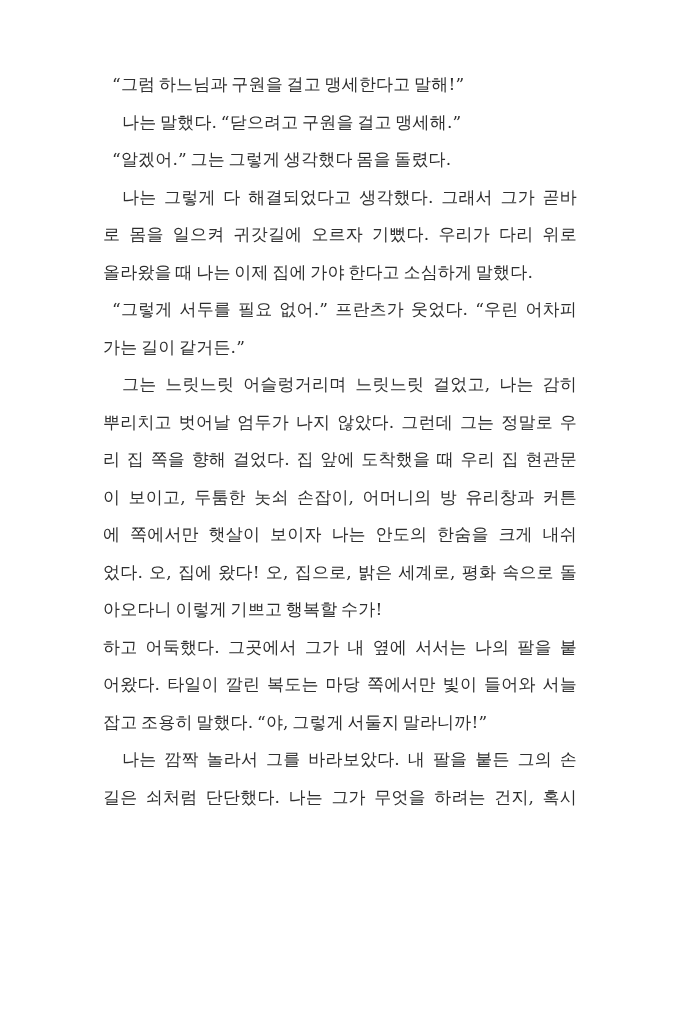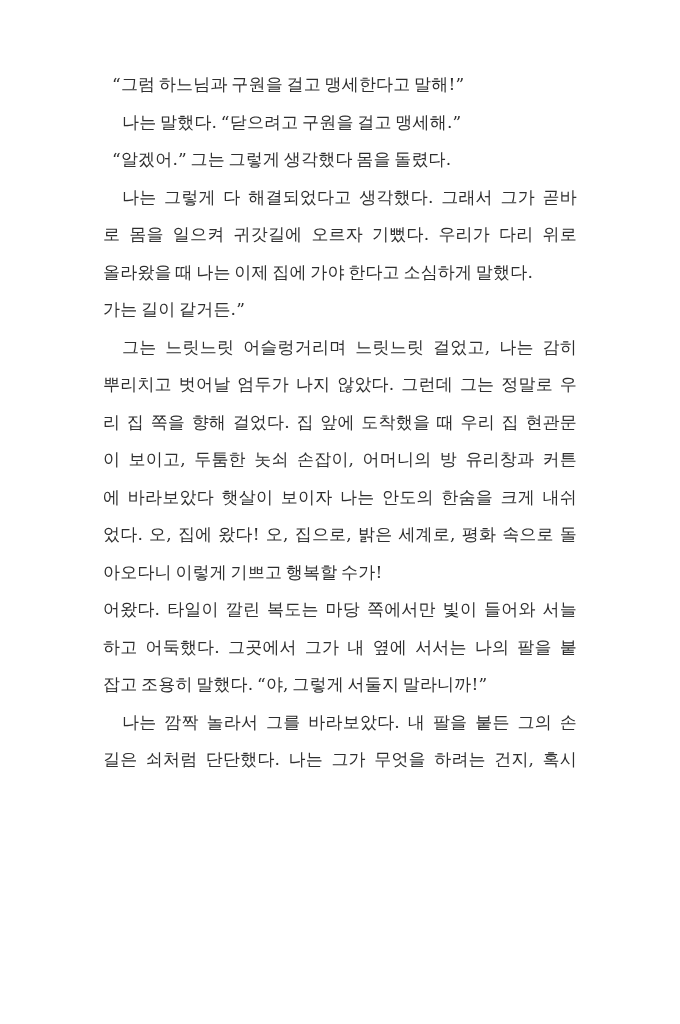--- a/index.html
+++ b/index.html
@@ -68,30 +68,31 @@
 
 <div class="page">
 
   <div class="text-block">
     <div class="line indent-q">“그럼 하느님과 구원을 걸고 맹세한다고 말해!”</div>
     <div class="line indent">나는 말했다. “닫으려고 구원을 걸고 맹세해.”</div>
     <div class="line indent-q">“알겠어.” 그는 그렇게 생각했다 몸을 돌렸다.</div>
     <div class="line indent just">나는 그렇게 다 해결되었다고 생각했다. 그래서 그가 곧바</div>
     <div class="line just">로 몸을 일으켜 귀갓길에 오르자 기뻤다. 우리가 다리 위로</div>
     <div class="line">올라왔을 때 나는 이제 집에 가야 한다고 소심하게 말했다.</div>
+    <div class="line indent-q just">“그렇게 서두를 필요 없어.” 프란츠가 웃었다. “우린 어차피</div>
     <div class="line">가는 길이 같거든.”</div>
     <div class="line indent just">그는 느릿느릿 어슬렁거리며 느릿느릿 걸었고, 나는 감히</div>
     <div class="line just">뿌리치고 벗어날 엄두가 나지 않았다. 그런데 그는 정말로 우</div>
     <div class="line just">리 집 쪽을 향해 걸었다. 집 앞에 도착했을 때 우리 집 현관문</div>
     <div class="line just">이 보이고, 두툼한 놋쇠 손잡이, 어머니의 방 유리창과 커튼</div>
-    <div class="line just">에 바라보았다 햇살이 보이자 나는 안도의 한숨을 크게 내쉬</div>
+    <div class="line just">에 쪽에서만 햇살이 보이자 나는 안도의 한숨을 크게 내쉬</div>
     <div class="line just">었다. 오, 집에 왔다! 오, 집으로, 밝은 세계로, 평화 속으로 돌</div>
     <div class="line">아오다니 이렇게 기쁘고 행복할 수가!</div>
+    <div class="line just">하고 어둑했다. 그곳에서 그가 내 옆에 서서는 나의 팔을 붙</div>
     <div class="line just">어왔다. 타일이 깔린 복도는 마당 쪽에서만 빛이 들어와 서늘</div>
-    <div class="line just">하고 어둑했다. 그곳에서 그가 내 옆에 서서는 나의 팔을 붙</div>
     <div class="line">잡고 조용히 말했다. “야, 그렇게 서둘지 말라니까!”</div>
     <div class="line indent just">나는 깜짝 놀라서 그를 바라보았다. 내 팔을 붙든 그의 손</div>
     <div class="line just">길은 쇠처럼 단단했다. 나는 그가 무엇을 하려는 건지, 혹시</div>
   </div>
 
   <div class="footer">
     <span>데미안</span><span class="sep">|</span><span class="pagenum">19</span>
   </div>
 
 </div>

